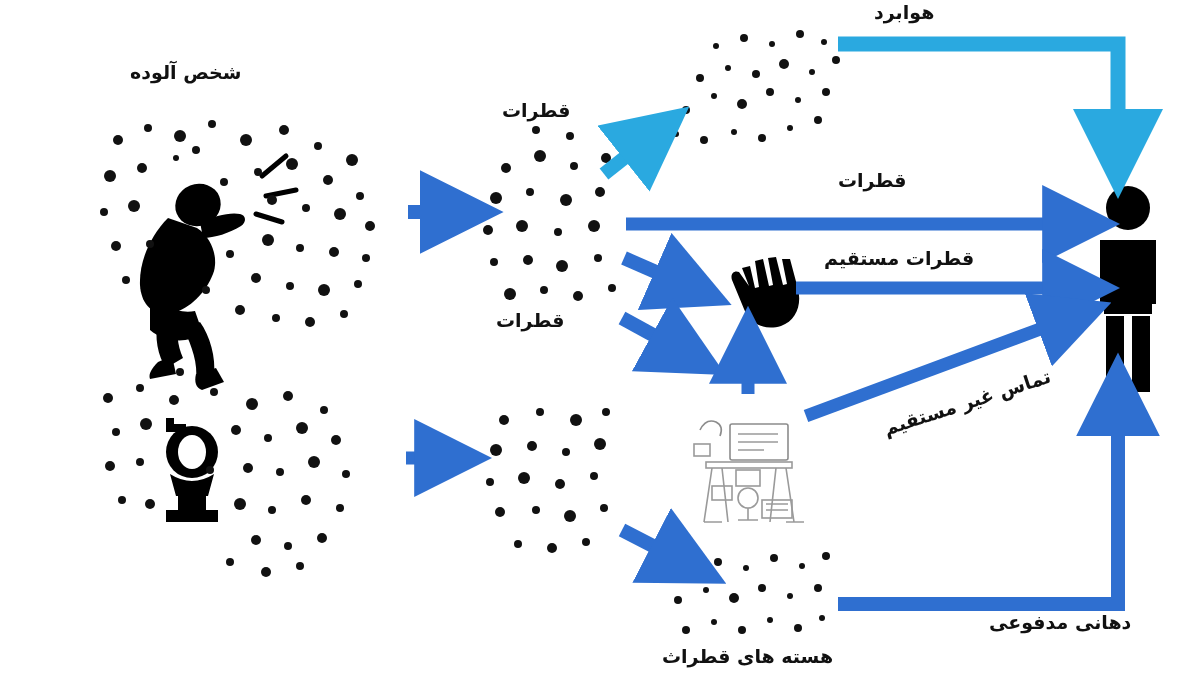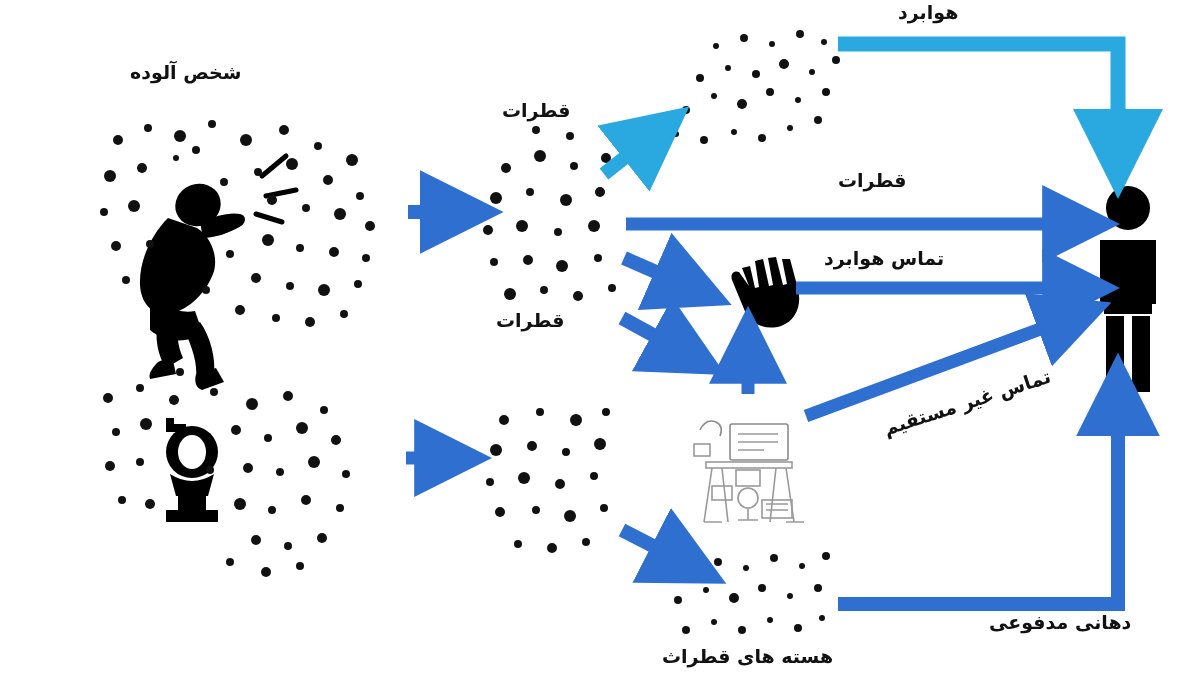--- a/index.html
+++ b/index.html
@@ -335,25 +335,25 @@
 
     <g>
       <path d="M838 604 H1118 V400" stroke="#2f6fd0" stroke-width="14" fill="none" marker-end="url(#bluehead)"></path>
     </g>
   </svg>
 
   <div class="lbl" style="left:130px; top:62px;">شخص آلوده</div>
 
   <div class="lbl" style="left:502px; top:100px;">قطرات</div>
 
-  <div class="lbl" style="left:874px; top:2px;margin-left:24px;">هوابرد</div>
+  <div class="lbl" style="left:874px; top:2px;">هوابرد</div>
 
   <div class="lbl" style="left:838px; top:170px;">قطرات</div>
 
-  <div class="lbl" style="left:824px; top:248px;">تماس هوابرد</div>
+  <div class="lbl" style="left:824px; top:248px;">قطرات مستقیم</div>
 
   <div class="lbl" style="left:496px; top:310px;">قطرات</div>
 
   <div class="lbl rot-neg" style="left:880px; top:392px;">تماس غیر مستقیم</div>
 
   <div class="lbl" style="left:989px; top:612px;">دهانی مدفوعی</div>
 
   <div class="lbl" style="left:662px; top:646px;">هسته های قطراث</div>
 
 </div>

